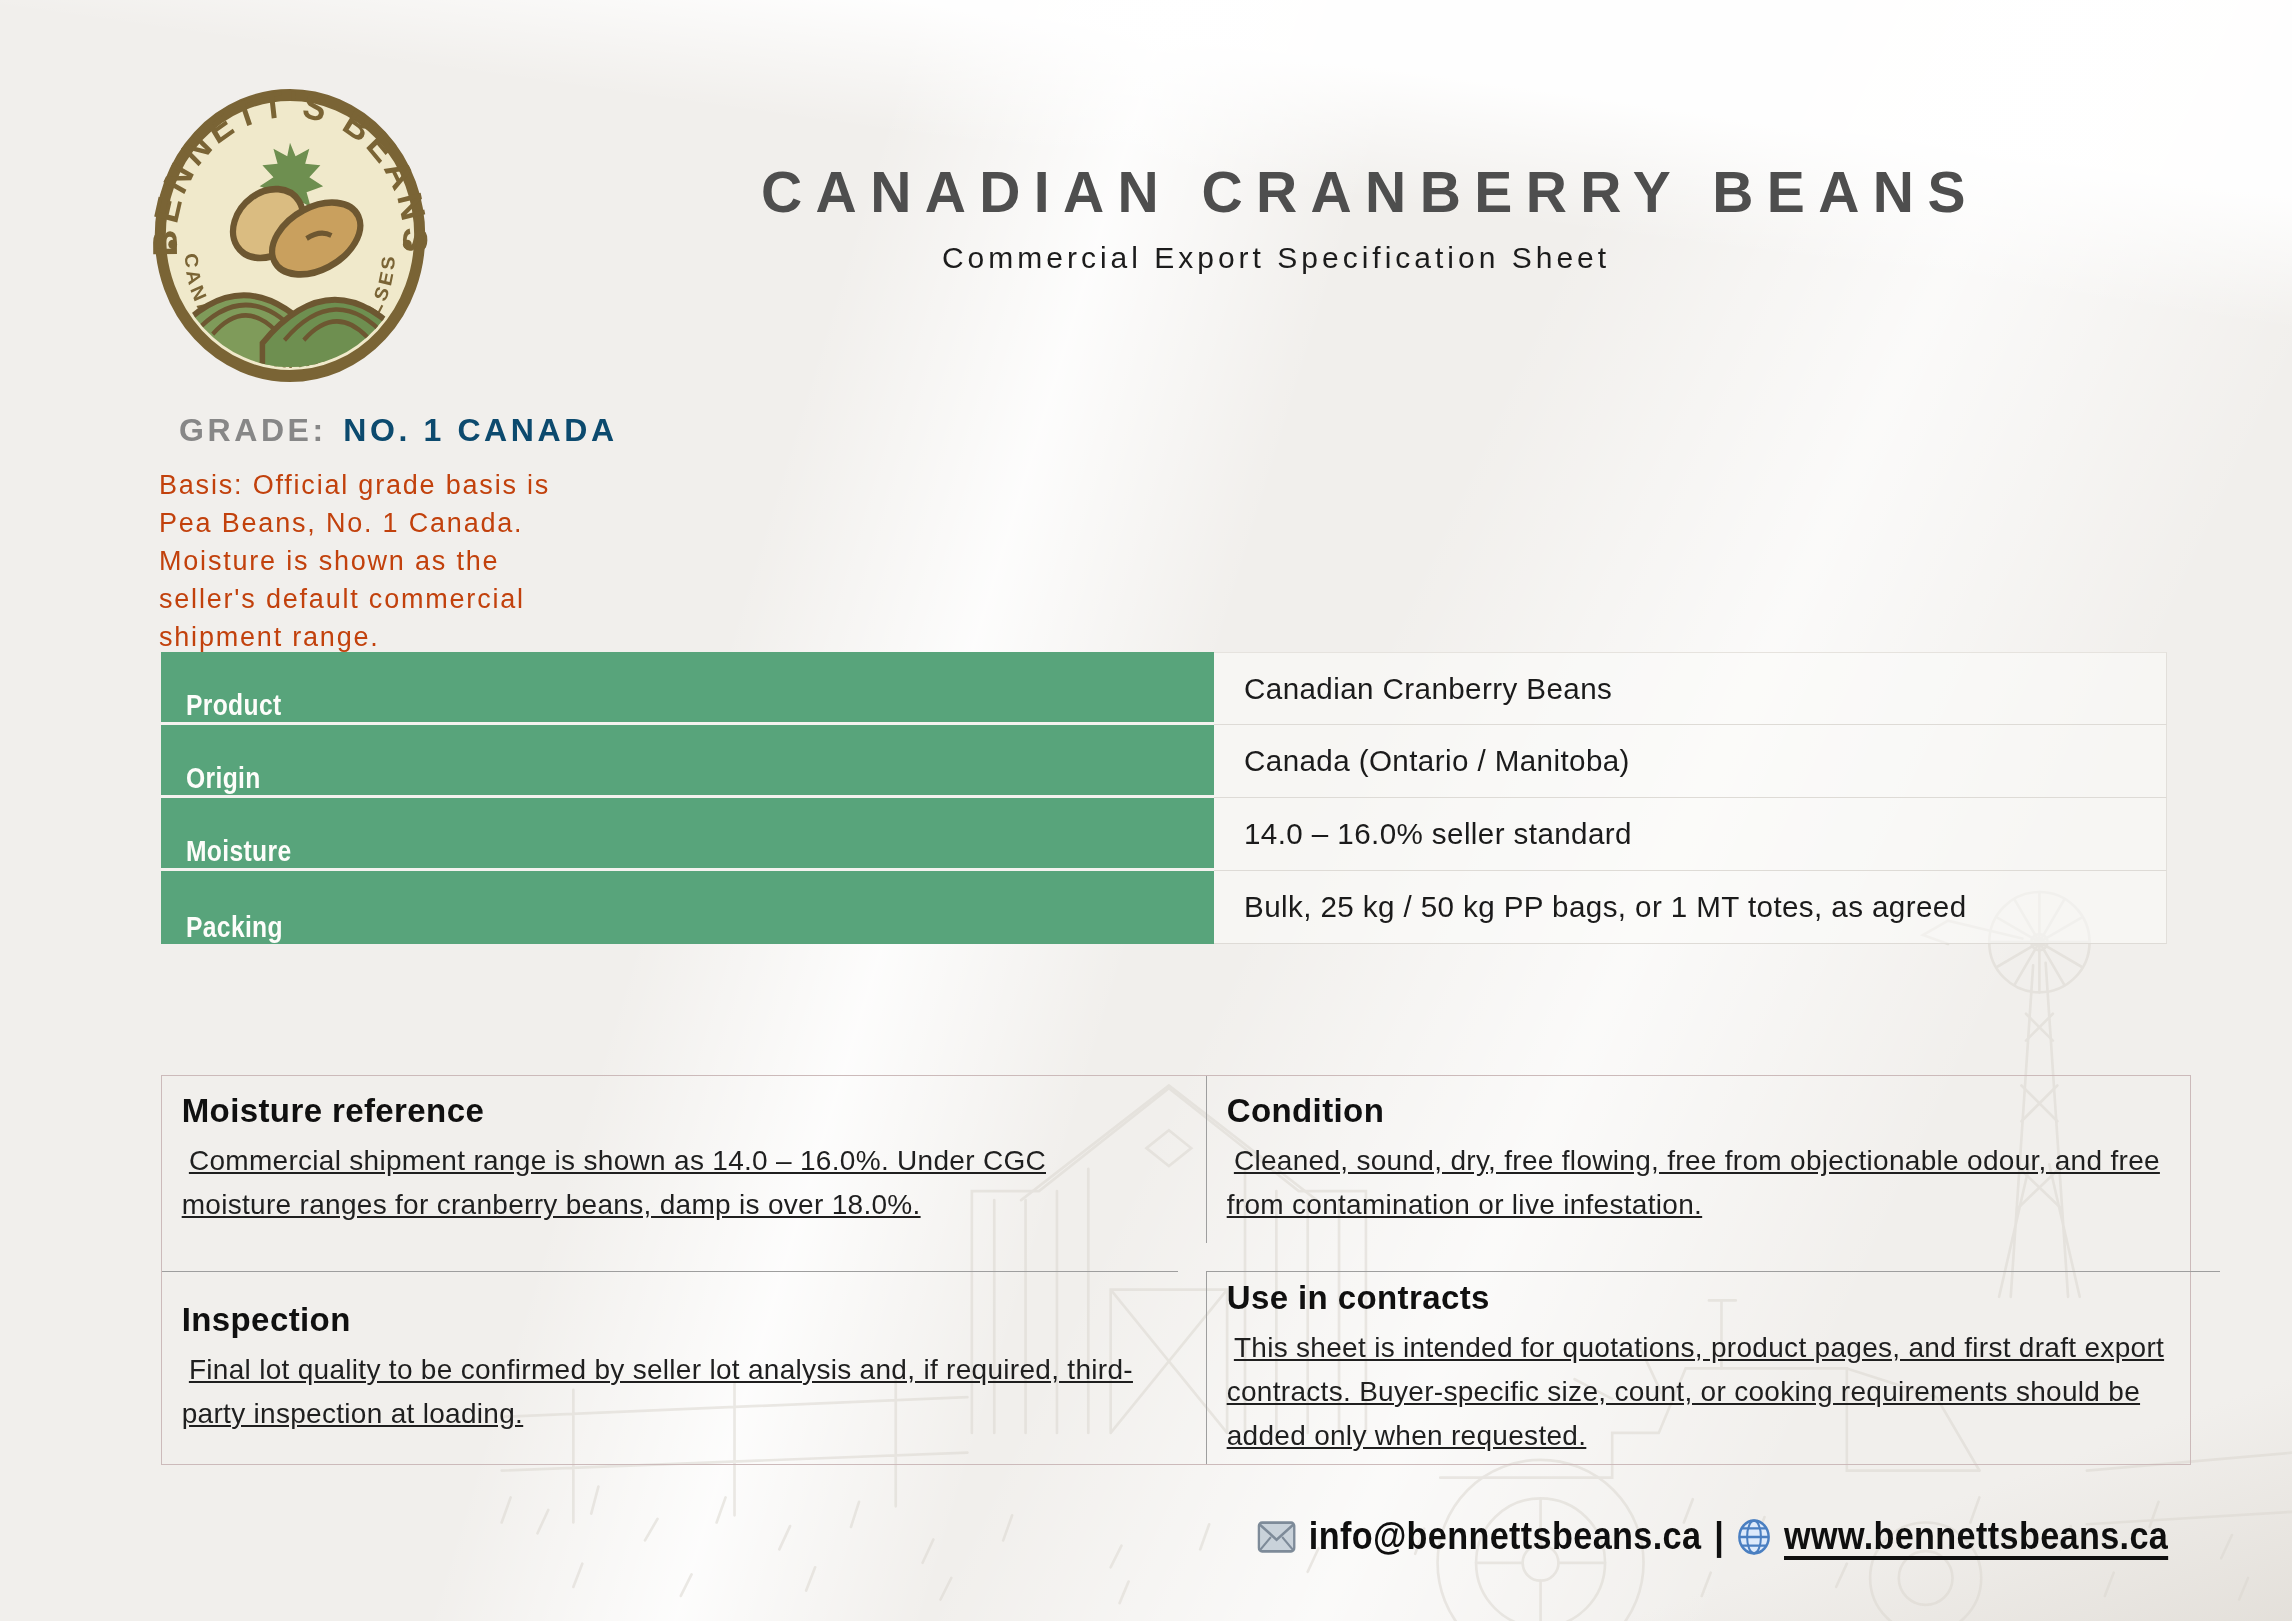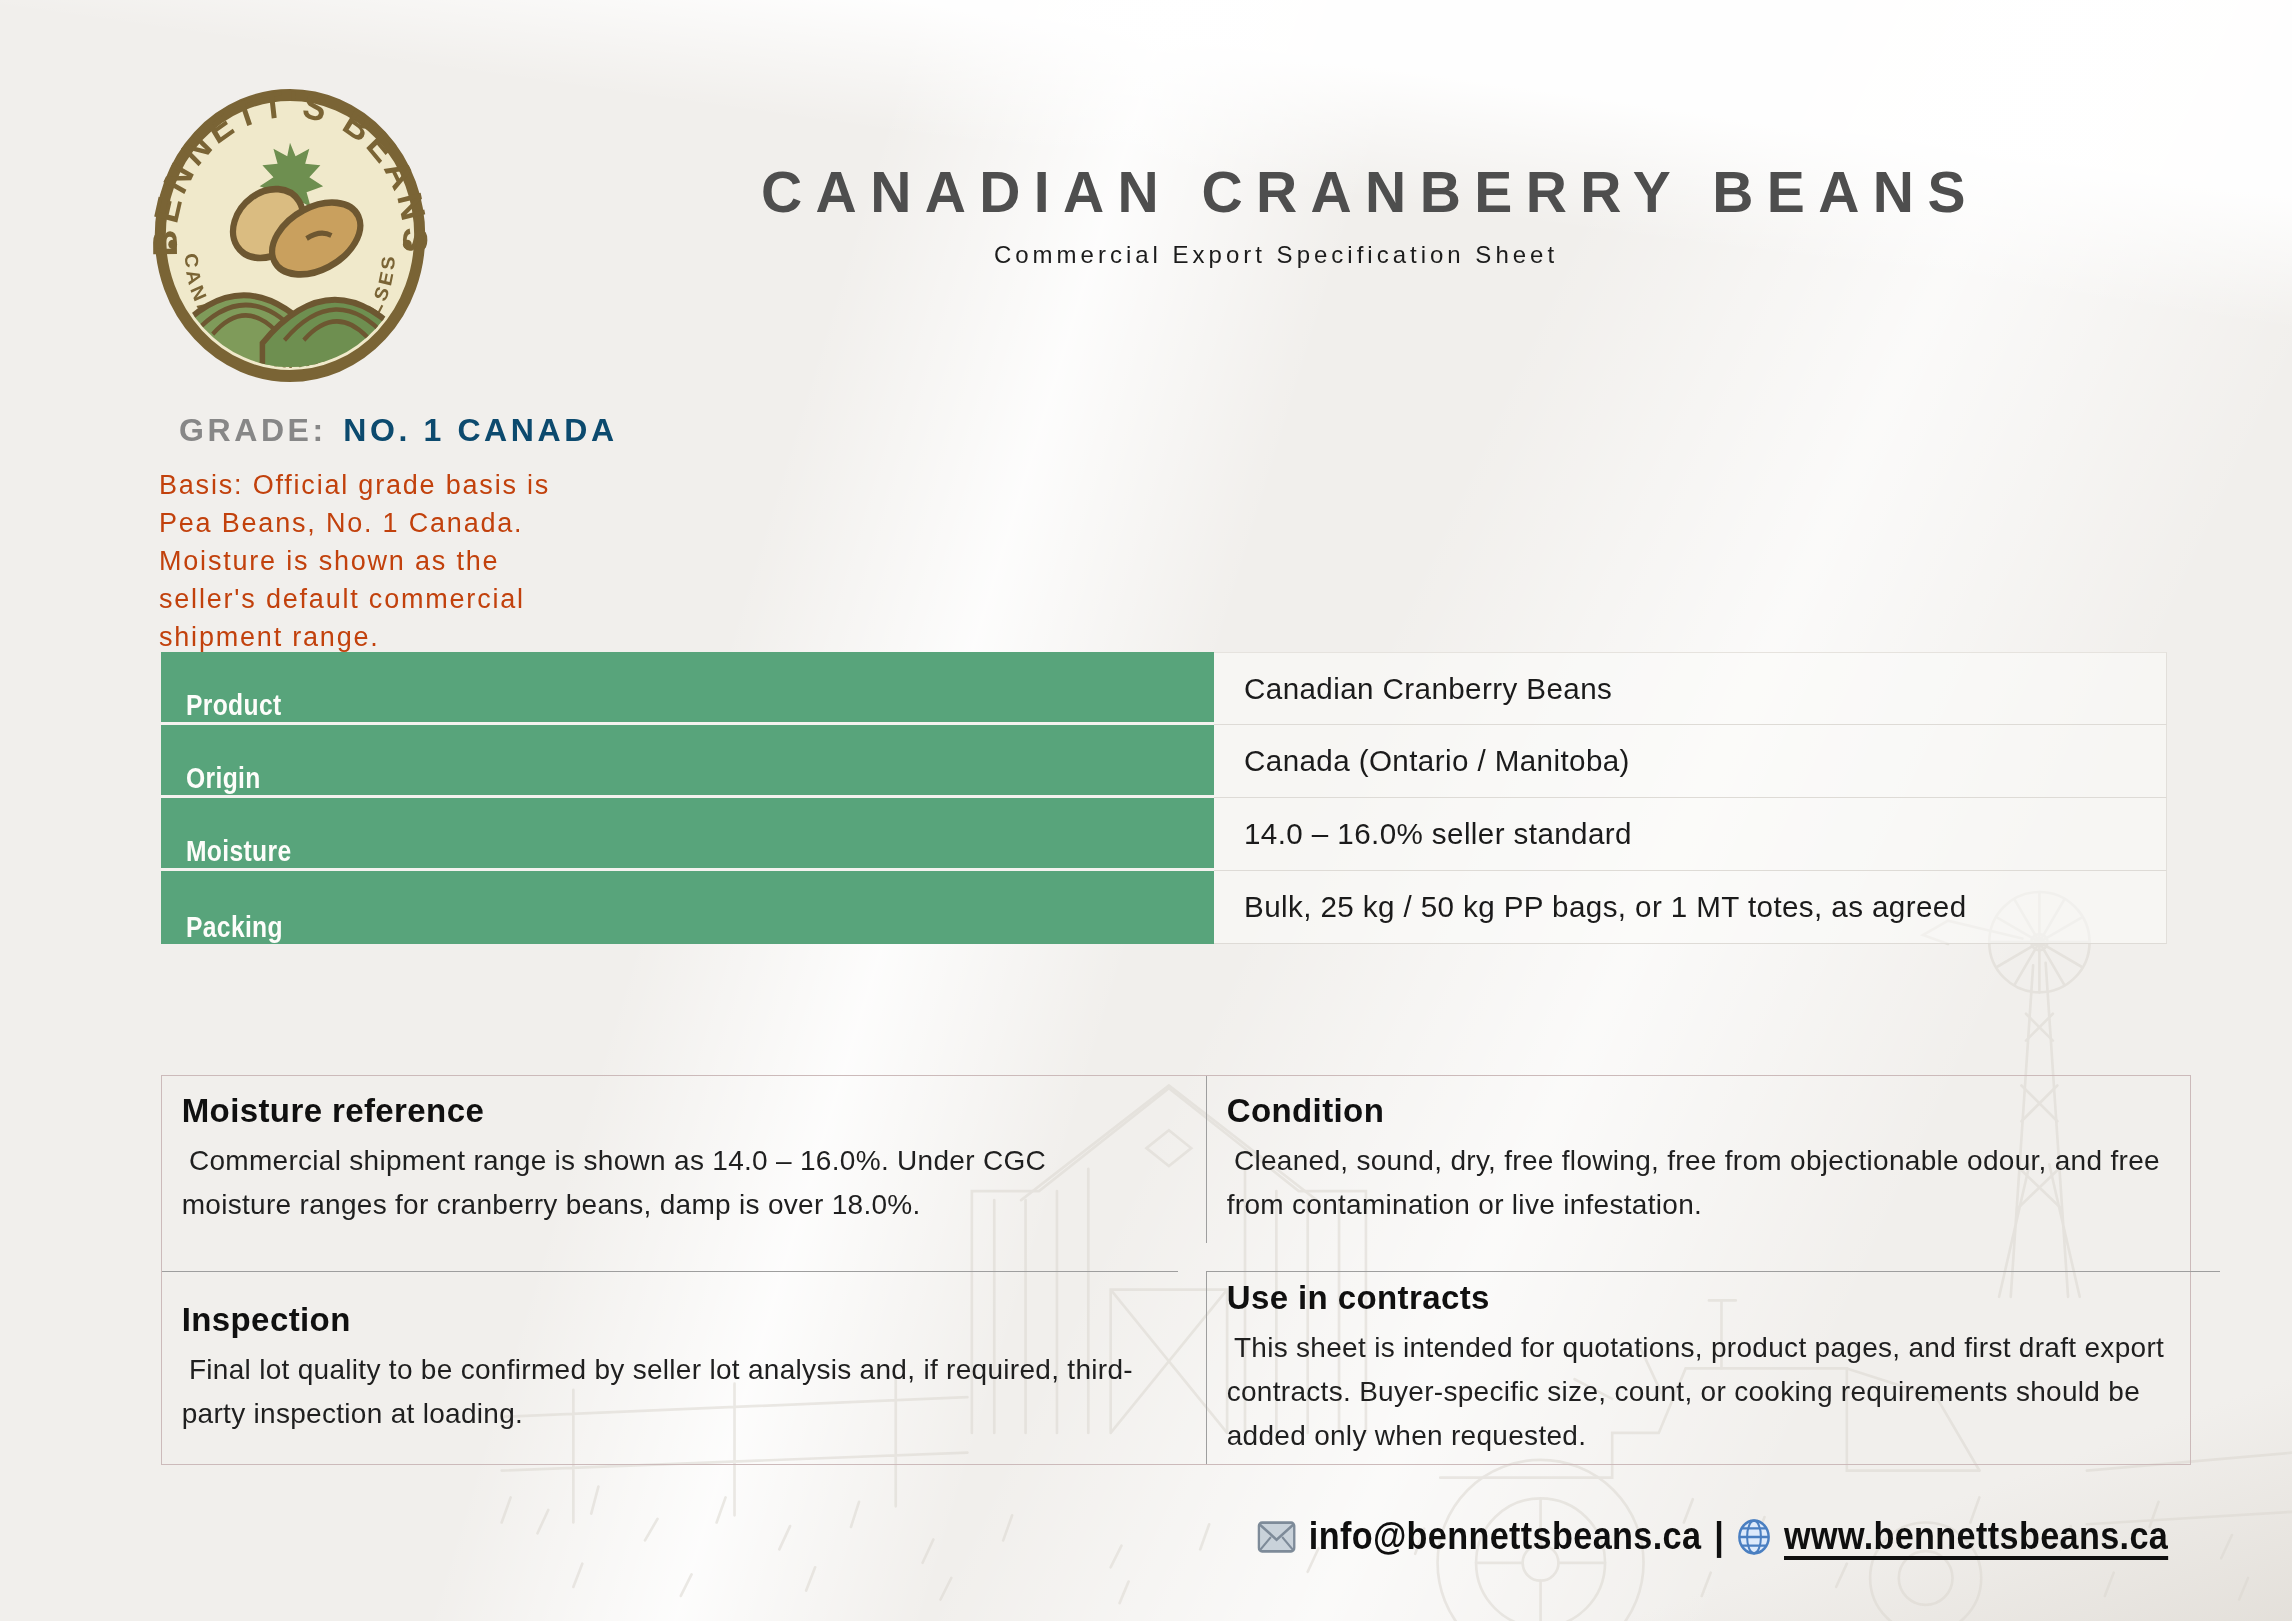--- a/index.html
+++ b/index.html
@@ -14,21 +14,21 @@
   }
   .sketch{position:absolute; inset:0; z-index:1; pointer-events:none;}
   .layer{position:absolute; z-index:2;}
 
   
   .logo{left:152px; top:86px; width:276px; height:299px;}
 
   
   .header{left:761px; top:159px; width:1030px; text-align:center;}
   .title{font-size:57px; font-weight:bold; letter-spacing:13.4px; color:#4e4e4e; white-space:nowrap;}
-  .subtitle{margin-top:16px; font-size:24px; letter-spacing:4px; color:#1c1c1c;}
+  .subtitle{margin-top:16px; font-size:30px; letter-spacing:4px; color:#1c1c1c;}
 
   
   .grade{left:159px; top:412px; font-size:32px; font-weight:bold; letter-spacing:3.6px; white-space:nowrap;}
   .grade-label{color:#878787;margin-left:20px;}
   .grade-value{color:#0c4a6e; margin-left:4px;}
   .basis{left:159px; top:466px; width:434px; font-size:27px; line-height:38px; letter-spacing:1.8px; color:#c2410c; margin:0;}
 
   
   .spec-table{left:161px; top:652px; width:2006px;}
   .spec-row{display:grid; grid-template-columns:1053px 953px; height:73px;}
@@ -38,21 +38,21 @@
   .spec-value{background:rgba(252,251,249,.55); border-bottom:0.9px solid #dedbd6; border-right:0.9px solid #e2dfda; display:flex; align-items:center; padding-left:30px; box-sizing:border-box; font-size:29.6px; color:#1b1b1b; letter-spacing:0.4px; white-space:nowrap;}
   .spec-row:first-child .spec-value{border-top:0.9px solid #e6e3de;}
 
   
   .info-grid{left:161px; top:1075px; width:2030px; display:grid; grid-template-columns:1016px 1014px; grid-template-rows:167px 193px; border:1.8px solid #ccbaba; box-sizing:border-box;gap:28px;}
   .info-cell{box-sizing:border-box; display:flex; flex-direction:column; justify-content:center; padding:0 36px 0 19.7px;}
   .info-cell.c2{border-left:1.8px solid #9e9e9e;}
   .info-cell.c3{border-top:1.8px solid #9e9e9e;}
   .info-cell.c4{border-top:1.8px solid #9e9e9e; border-left:1.8px solid #9e9e9e;}
   .info-title{font-size:33px; font-weight:bold; color:#101010; letter-spacing:0.4px; margin:0 0 9px 0;}
-  .info-body{font-size:28px; line-height:44px; color:#1f1f1f; letter-spacing:0.3px; margin:0; text-indent:7.2px;}
+  .info-body{font-size:28px; line-height:44px; color:#1f1f1f; letter-spacing:0.3px; margin:0; text-indent:7.2px;text-decoration:underline;}
 
   
   .footer{right:125px; top:1515px; display:flex; align-items:center; gap:14.3px; transform:scaleX(.9); transform-origin:right center;}
   .footer .txt{font-size:38px; font-weight:bold; color:#0f0f0f; letter-spacing:0.4px; white-space:nowrap;}
   .footer a{color:#0f0f0f; text-decoration:none;}
   .footer .site{text-decoration:underline; text-decoration-thickness:3.6px; text-underline-offset:7.2px;}
   .footer svg{display:block;}
 </style>
 </head>
 <body>

